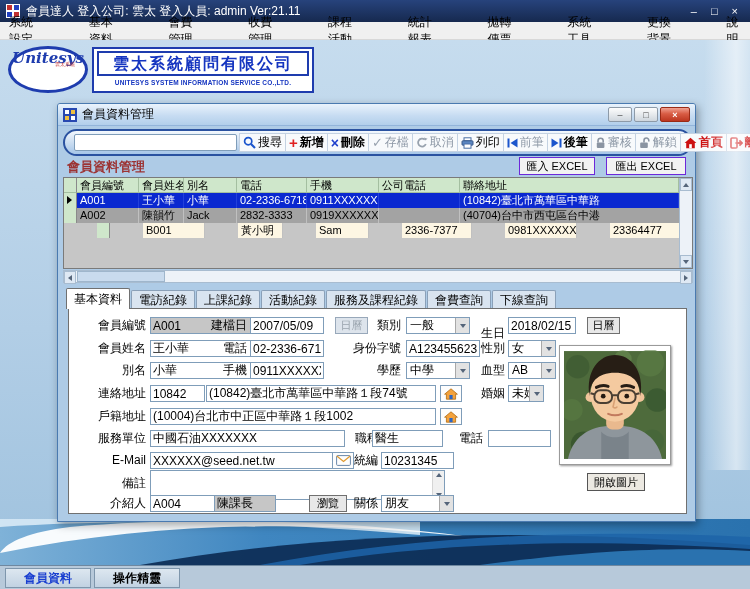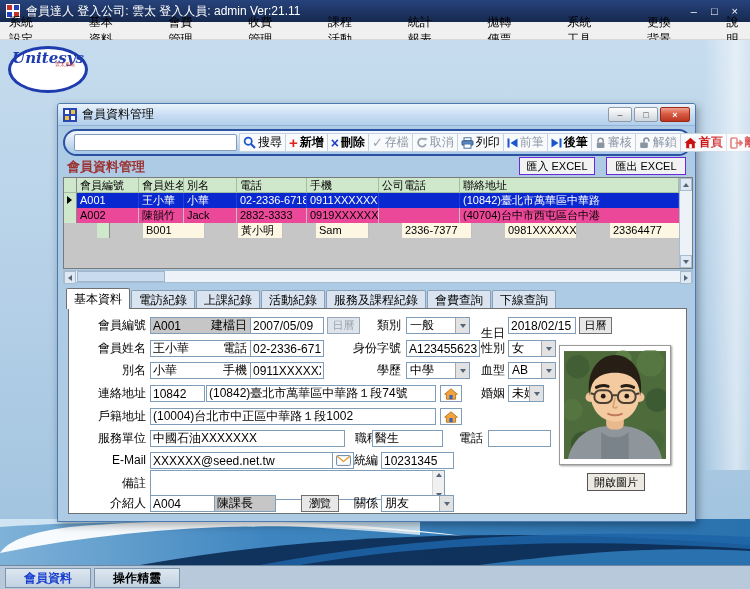--- a/index.html
+++ b/index.html
@@ -76,21 +76,21 @@
 
   
   .grid { position:absolute; left:5px; top:73px; width:630px; height:92px; border:1px solid #7a7a7a;
     background:#c6c6c6; overflow:hidden; }
   .trow { display:flex; height:15px; }
   .tc { height:15px; line-height:14px; font-size:11px; padding-left:3px; overflow:hidden; white-space:nowrap;
     border-right:1px solid #c0c0c0; }
   .thead .tc { background:#cfe7cb; border-right:1px solid #a4bfa0; border-bottom:1px solid #a4bfa0; }
   .c0{width:13px; padding-left:0;} .c1{width:62px;} .c2{width:45px;} .c3{width:53px;}
   .c4{width:70px;} .c5{width:72px;} .c6{width:81px;} .c7{width:219px; border-right:none;}
-  .r-white .tc { background:#ec4899; }
+  .r-white .tc { background:#a3a3a3; }
   .r-cream .tc { background:#fdf6e3;margin-left:33px; }
   .r-sel .tc { background:#0a28d0; color:#fff; border-right:1px solid #2340da; }
   .trow .c0 { background:#cfe7cb !important; border-right:1px solid #8a8a8a; color:#000; }
   .mark { width:0; height:0; border-top:4px solid transparent; border-bottom:4px solid transparent;
     border-left:5px solid #000; margin:3px 0 0 3px; }
   .vscroll { position:absolute; right:0; top:0; bottom:0; width:13px; background:#edf2f8; border-left:1px solid #a8bcd0; }
   .sbtn { position:absolute; left:0; width:12px; height:13px; background:#dfe9f4; border:1px solid #a8bcd0;
     display:flex; align-items:center; justify-content:center; cursor:pointer; }
   .hscroll { position:absolute; left:5px; top:166px; width:630px; height:13px; background:#edf2f8;
     border:1px solid #a8bcd0; }
@@ -107,21 +107,21 @@
   .tab.active { background:#fff; height:21px; line-height:20px; border-color:#707070; position:relative; z-index:3; }
 
   
   .panel { position:absolute; left:10px; top:204px; width:619px; height:206px; background:#fff;
     border:1px solid #707070; z-index:2; }
   .f-lbl { position:absolute; height:17px; line-height:17px; font-size:12px; text-align:right; white-space:nowrap; }
   .f-in { position:absolute; height:17px; font-size:12px; border:1px solid #7f9db9; padding:0 2px;
     background:#fff; font-family:inherit; }
   .f-in.ro { background:#c6c6c6; }
   .mini-btn { position:absolute; height:17px; font-size:11px; background:#e8e8e8; border:1px solid #707070;
-    text-align:center; line-height:15px; cursor:pointer; }
+    text-align:center; line-height:15px; cursor:pointer;margin-left:8px; }
   .mini-btn.dis { color:#9aa4ae; background:#dde4ec; border-color:#98a8ba; cursor:default; }
   .dd { position:absolute; height:17px; border:1px solid #7f9db9; background:#fff; font-size:12px;
     line-height:15px; padding-left:3px; }
   .dd .arr { position:absolute; right:0; top:0; bottom:0; width:14px; background:#e2e2e2;
     border-left:1px solid #a8a8a8; display:flex; align-items:center; justify-content:center; cursor:pointer; }
   .icon-btn { position:absolute; height:17px; width:22px; border:1px solid #7f9db9; background:#fdfdfd;
     display:flex; align-items:center; justify-content:center; cursor:pointer; }
   .ta-wrap { position:absolute; border:1px solid #7f9db9; background:#fff; }
   .ta-scroll { position:absolute; right:0; top:0; bottom:0; width:12px; background:#f0f0f0;
     border-left:1px solid #d5d5d5; display:flex; flex-direction:column; justify-content:space-between;
@@ -185,20 +185,24 @@
       <path d="M0,8 C120,0 260,2 420,16 L420,0 L0,0 Z" fill="#d9eaf6" opacity="0.9"></path>
       <path d="M0,34 C150,4 300,0 470,18 C340,0 180,-2 70,8 C30,13 8,22 0,34 Z" fill="#ffffff" opacity="0.95"></path>
       <path d="M140,46 C320,14 520,8 750,26 L750,46 Z" fill="#0b2a52" opacity="0.9"></path>
       <path d="M260,46 C420,16 580,10 750,18 L750,30 C560,18 420,26 300,46 Z" fill="#1d64a8" opacity="0.85"></path>
       <path d="M480,46 C600,30 680,28 750,32 L750,46 Z" fill="#2e7ab8" opacity="0.9"></path>
     </svg>
 
     <div class="logo-oval">
       <span class="logo-script">Unitesys</span>
       <span class="logo-mini">雲太系統</span>
+    </div>
+    <div class="logo-box">
+      <div class="logo-zh">雲太系統顧問有限公司</div>
+      <div class="logo-en">UNITESYS SYSTEM INFORMATION SERVICE CO.,LTD.</div>
     </div>
 
     <div class="win">
       <div class="win-tb">
         <svg width="14" height="14" viewBox="0 0 14 14">
             <rect width="14" height="14" fill="#2848b0"></rect>
             <rect x="2" y="2" width="4" height="4" fill="#fff"></rect>
             <rect x="8" y="2" width="4" height="4" fill="#f0c040"></rect>
             <rect x="2" y="8" width="4" height="4" fill="#f0c040"></rect>
             <rect x="8" y="8" width="4" height="4" fill="#fff"></rect>

